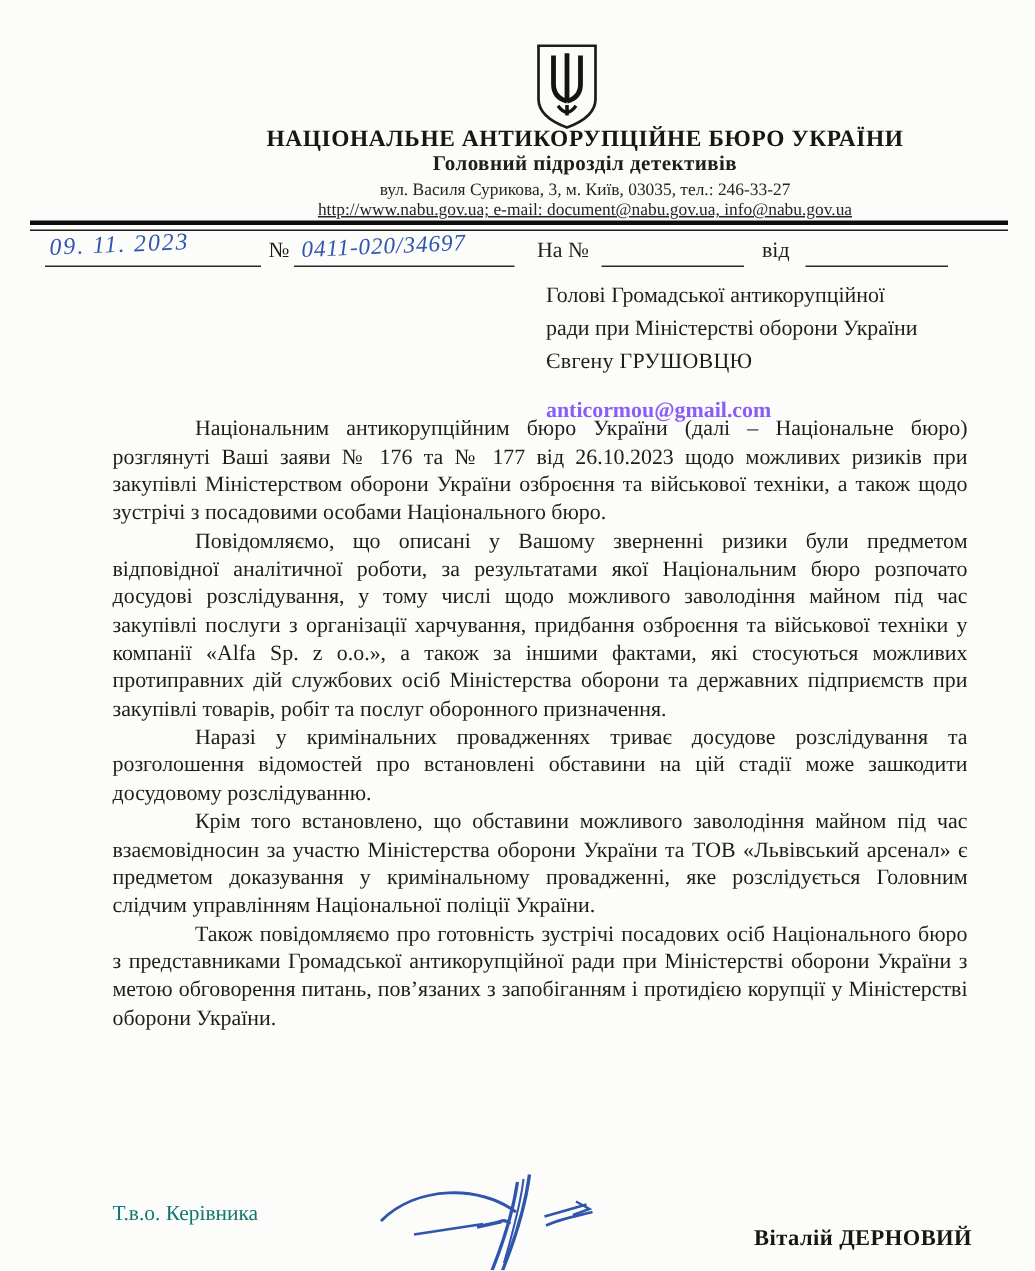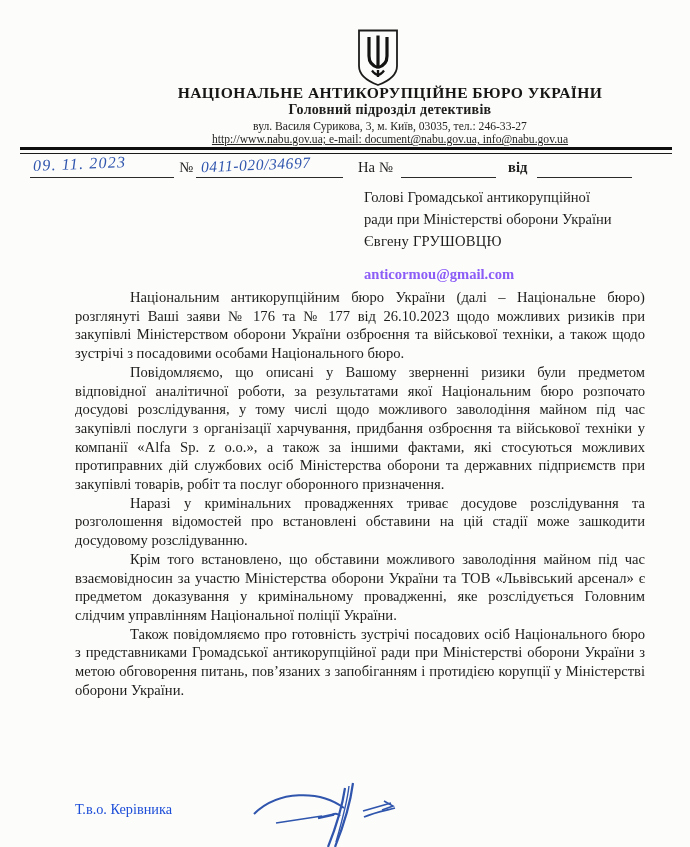--- a/index.html
+++ b/index.html
@@ -43,29 +43,29 @@
   }
   
   .recipient{
     position:absolute;left:364px;top:186px;width:290px;
     font-size:14.6px;line-height:22px;
   }
   .recipient .name{font-weight:normal;letter-spacing:.2px;}
   .recipient .email{margin-top:11px;color:#8b5cf6;font-weight:bold;}
   
   .body-text{
-    position:absolute;left:75px;top:288px;width:570px;
+    position:absolute;left:75px;top:277px;width:570px;
     font-size:14.6px;line-height:18.7px;text-align:justify;
     color:#1d1d1b;
   }
   .body-text p{margin:0;text-indent:55px;}
   
   .sig-position{
     position:absolute;left:75px;top:799px;
-    font-size:14.3px;line-height:20.5px;color:#1d4ed8;
+    font-size:14.3px;line-height:20.5px;color:#0f766e;
   }
   .sig-ink{position:absolute;left:248px;top:780px;width:150px;height:67px;}
   .sig-name{
     position:absolute;right:42px;top:818px;
     font-weight:bold;font-size:15px;letter-spacing:.3px;color:#161614;
   }
 </style>
 </head>
 <body>
 
@@ -89,21 +89,21 @@
   <div class="rule-thin"></div>
 
   <div class="ref-row">
     <div class="u-line" style="left:30px;width:144px;"></div>
     <span class="hand" style="left:33px;top:-1px;">09. 11. 2023</span>
     <span class="ref-label" style="left:179px;">№</span>
     <div class="u-line" style="left:196px;width:147px;"></div>
     <span class="hand" style="left:201px;top:0px;font-size:15.5px;letter-spacing:.6px;">0411-020/34697</span>
     <span class="ref-label" style="left:358px;">На №</span>
     <div class="u-line" style="left:401px;width:95px;"></div>
-    <span class="ref-label" style="left:508px;font-weight:bold;">від</span>
+    <span class="ref-label" style="left:508px;">від</span>
     <div class="u-line" style="left:537px;width:95px;"></div>
   </div>
 
   <div class="recipient">
     <div>Голові Громадської антикорупційної</div>
     <div>ради при Міністерстві оборони України</div>
     <div class="name">Євгену ГРУШОВЦЮ</div>
     <div class="email">anticormou@gmail.com</div>
   </div>
 
@@ -127,14 +127,15 @@
       <path d="M84 35 q5 -3 8 1" stroke="#2f55ad" stroke-width="2" fill="none"></path>
       <path d="M97 8 C94 28 86 52 80 67" stroke="#2f55ad" stroke-width="2.2" fill="none"></path>
       <path d="M105 3 C102 26 93 52 87 67" stroke="#2f55ad" stroke-width="2.2" fill="none"></path>
       <path d="M101 6 C99 24 92 48 88 62" stroke="#2f55ad" stroke-width="1.4" fill="none"></path>
       <path d="M115 31 L143 23" stroke="#2f55ad" stroke-width="1.8" fill="none"></path>
       <path d="M116 37 C127 32 140 30 147 28" stroke="#2f55ad" stroke-width="1.8" fill="none"></path>
       <path d="M136 21 l9 5 l-11 4" stroke="#2f55ad" stroke-width="1.6" fill="none"></path>
     </svg>
   </div>
 
+  <div class="sig-name">Віталій ДЕРНОВИЙ</div>
 
 </div>
 
 </body></html>

